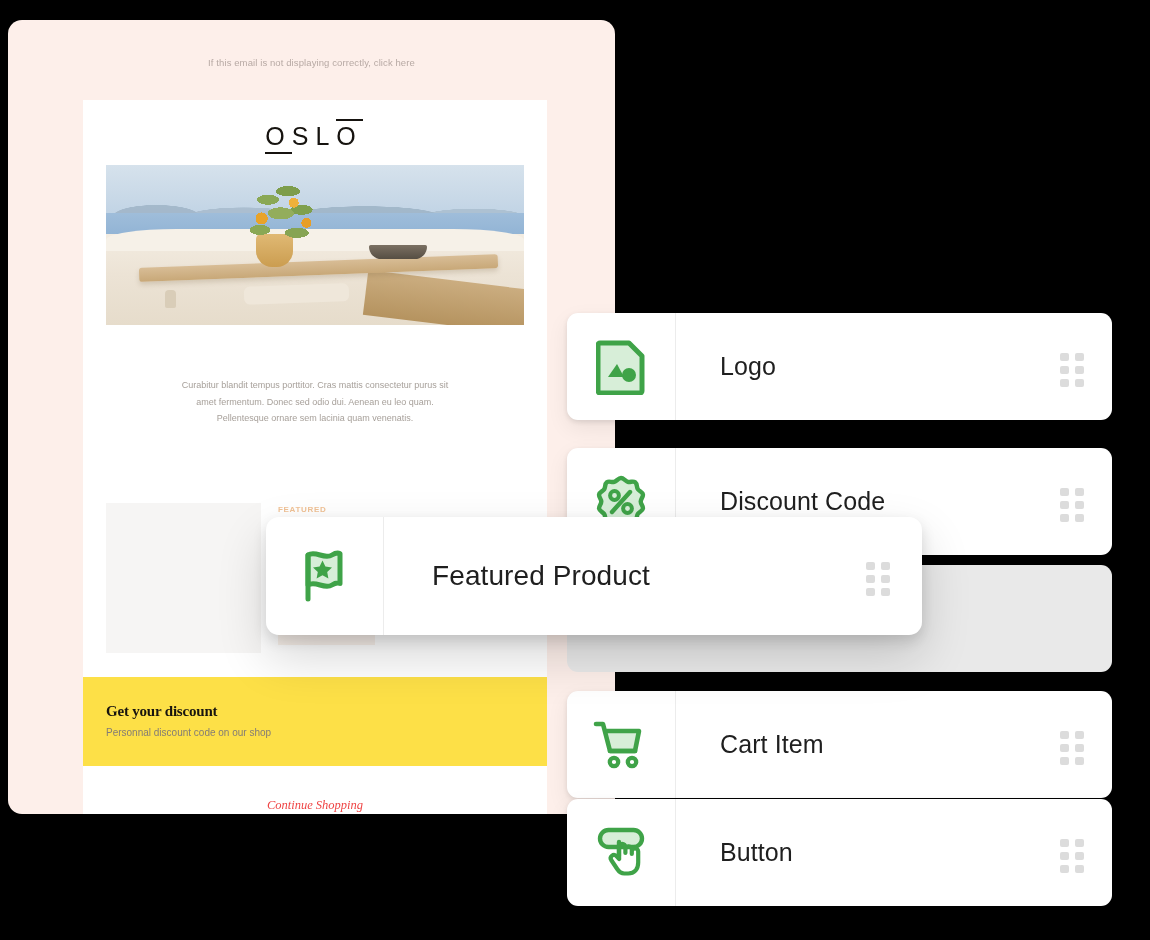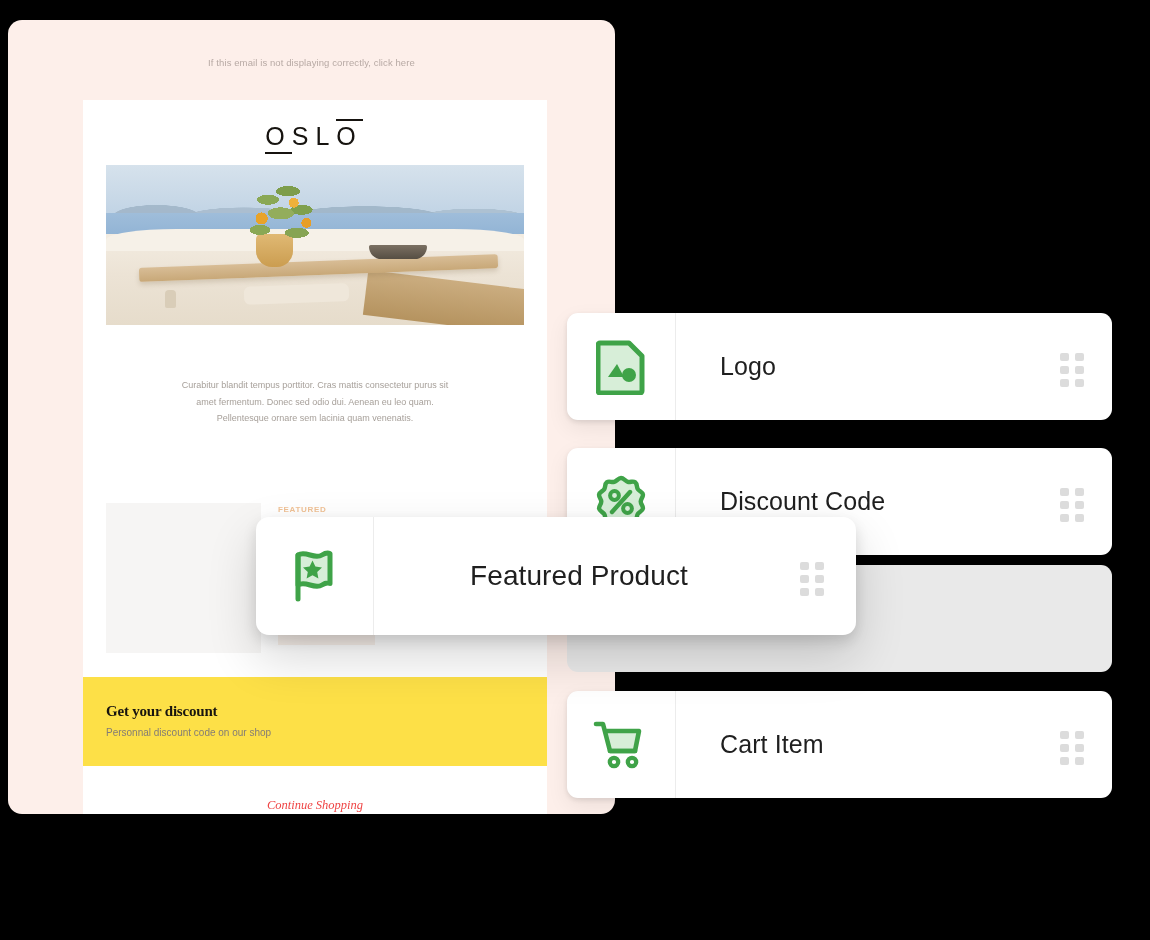--- a/index.html
+++ b/index.html
@@ -218,26 +218,25 @@
   .placeholder {
     position: absolute;
     left: 567px; top: 565px;
     width: 545px; height: 107px;
     background: #e9e9e9;
     border-radius: 11px;
   }
 
   
   .card.dragging {
-    left: 256px; top: 517px;
-    width: 600px; height: 118px;
+    left: 266px; top: 517px;
+    width: 656px; height: 118px;
     border-radius: 13px;
     box-shadow: 0 6px 14px rgba(0,0,0,.13), 0 22px 50px rgba(0,0,0,.16);
     z-index: 40;
-    gap: 48px;
   }
   .card.dragging .icon-box { width: 118px; }
   .card.dragging .label { font-size: 28px; padding-left: 48px; }
   .card.dragging .handle { margin-right: 32px; }
 
   svg.ico { display: block; }
 </style>
 </head>
 <body>
 
@@ -348,20 +347,38 @@
     <div class="handle">
       <i></i>
         <i></i>
         <i></i>
         <i></i>
         <i></i>
         <i></i>
     </div>
   </div>
 
+  <div class="card" id="card-button">
+    <div class="icon-box">
+      <svg class="ico" width="56" height="54" viewBox="0 0 56 54">
+        <rect x="7" y="4" width="42" height="17" rx="8.5" fill="#d7eed8" stroke="#3fa348" stroke-width="4.4"></rect>
+        <path d="M26 16v16" stroke="#3fa348" stroke-width="4.4" stroke-linecap="round"></path>
+        <path d="M26 30v-9a3.2 3.2 0 0 1 6.4 0v6M32.4 27v-3.5a3.2 3.2 0 0 1 6.4 0V28M38.8 28v-2.5a3.2 3.2 0 0 1 6.4 0v11c0 7-4 11-10 11h-4c-3 0-5-1.5-7-4.5l-6-9a3.3 3.3 0 0 1 5-4.2l3 3.2" fill="none" stroke="#3fa348" stroke-width="4.2" stroke-linecap="round" stroke-linejoin="round"></path>
+      </svg>
+    </div>
+    <div class="label">Button</div>
+    <div class="handle">
+      <i></i>
+        <i></i>
+        <i></i>
+        <i></i>
+        <i></i>
+        <i></i>
+    </div>
+  </div>
 
   <div class="card dragging">
     <div class="icon-box">
       <svg class="ico" width="56" height="58" viewBox="0 0 56 58">
         <path d="M11 8c8-5 16 5 24 0 3-1.9 5.5-2.4 8-1.5v30c-2.5-.9-5-.4-8 1.5-8 5-16-5-24 0z" fill="#d7eed8" stroke="#3fa348" stroke-width="5" stroke-linejoin="round"></path>
         <path d="M11 8v44" stroke="#3fa348" stroke-width="5" stroke-linecap="round"></path>
         <path d="M25.5 13.5l2.9 6 6.6.9-4.8 4.6 1.2 6.5-5.9-3.2-5.9 3.2 1.2-6.5-4.8-4.6 6.6-.9z" fill="#3fa348"></path>
       </svg>
     </div>
     <div class="label">Featured Product</div>

